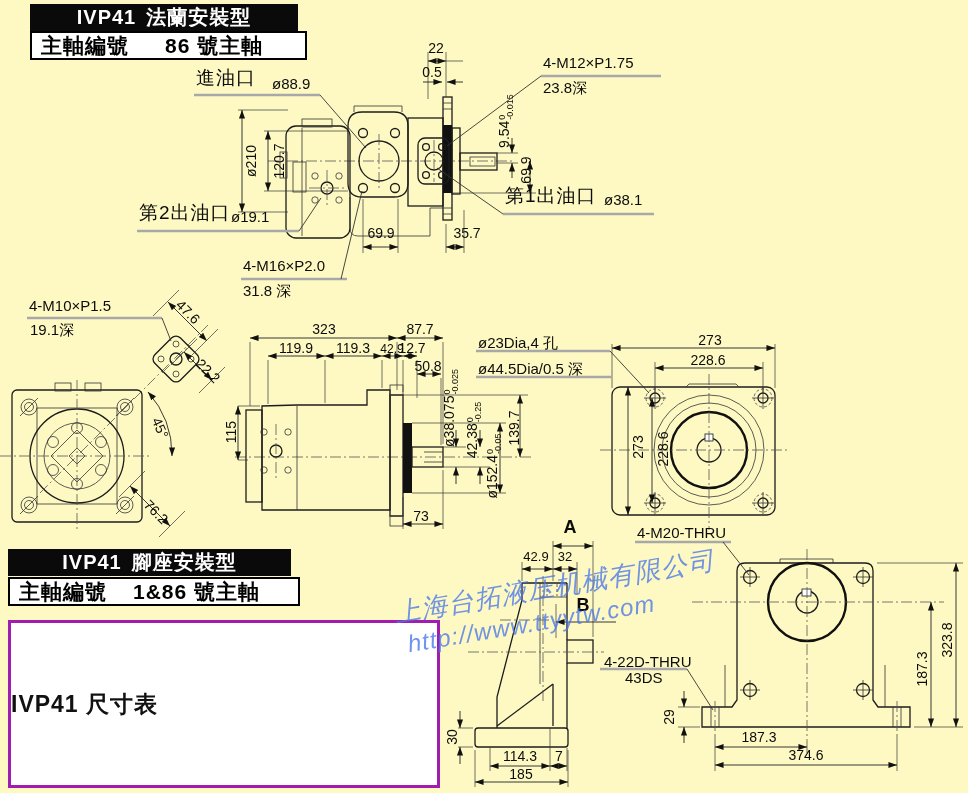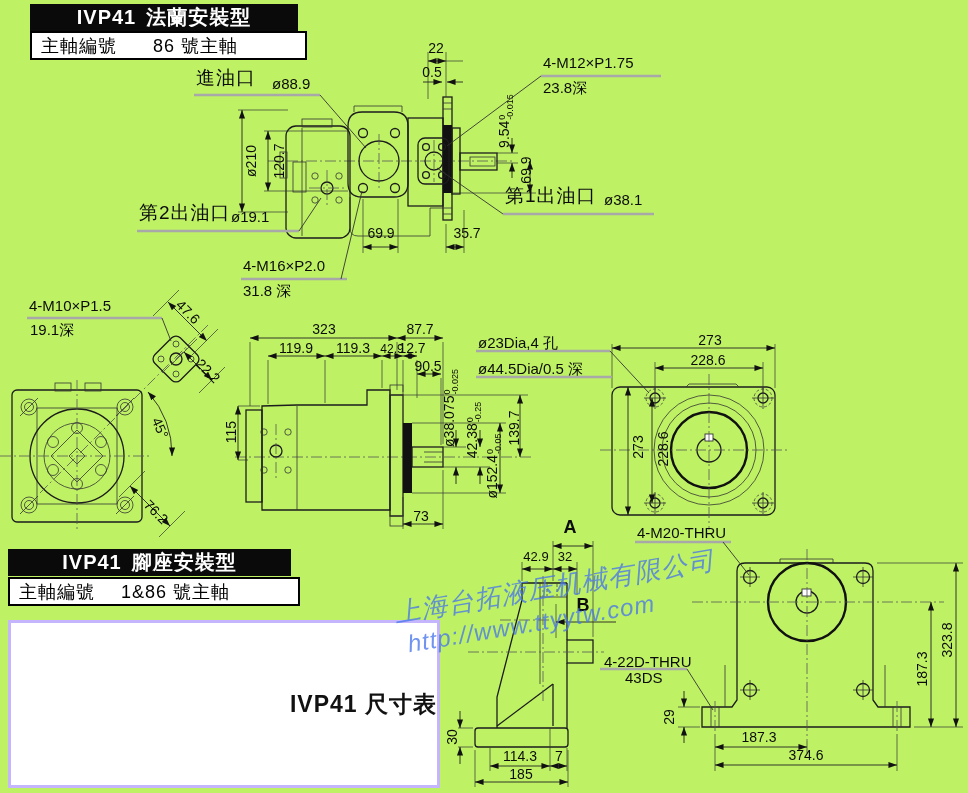--- a/index.html
+++ b/index.html
@@ -1,16 +1,16 @@
 <!DOCTYPE html>
 <html><head>
 <meta charset="utf-8">
 <style>
   html,body{margin:0;padding:0;background:#fff}
-  #page{position:relative;width:968px;height:793px;background:#bef264;overflow:hidden;
+  #page{position:relative;width:968px;height:793px;background:#fef9c3;overflow:hidden;
         font-family:"Liberation Sans",sans-serif;color:#111}
   svg{position:absolute;left:0;top:0}
   .ol{fill:none;stroke:#1c1c1c;stroke-width:1.3}
   .thin{fill:none;stroke:#333;stroke-width:0.8}
   .boldc{fill:none;stroke:#111;stroke-width:2.4}
   .blk{fill:#111;stroke:none}
   .cl{fill:none;stroke:#555;stroke-width:0.8;stroke-dasharray:11 3 2 3}
   .dsh{fill:none;stroke:#444;stroke-width:0.8;stroke-dasharray:3 2}
   .dim{fill:none;stroke:#222;stroke-width:0.9}
   .ext{fill:none;stroke:#333;stroke-width:0.7}
@@ -22,24 +22,24 @@
   .r90{transform:translate(-50%,-50%) rotate(-90deg)}
   .r45{transform:translate(-50%,-50%) rotate(45deg)}
   .r66{transform:translate(-50%,-50%) rotate(66deg)}
   .cjk{font-size:19px;font-weight:normal;letter-spacing:1px}
   .fs12{font-size:12px}.fs13{font-size:13px}.fs15{font-size:15px}.fs18{font-size:18px;font-weight:bold}
   .tol{display:inline-flex;flex-direction:column;font-size:9px;line-height:8px;
        vertical-align:4px;margin-left:1px;font-style:normal}
   .tol i{font-style:normal}
   .hdr-bar{position:absolute;height:27px;background:#0a0a0a;color:#fff;font-weight:bold;
            font-size:20px;display:flex;align-items:center;justify-content:center;gap:10px;letter-spacing:1px}
-  .hdr-sub{position:absolute;height:25px;background:#fff;border:2px solid #000;color:#000;font-weight:normal;
-           font-size:18px;display:flex;align-items:center;padding-left:9px;gap:36px;letter-spacing:1px}
+  .hdr-sub{position:absolute;height:25px;background:#fff;border:2px solid #000;color:#000;font-weight:bold;
+           font-size:21px;display:flex;align-items:center;padding-left:9px;gap:36px;letter-spacing:1px}
   table.dim-table{position:absolute;left:8px;top:620px;width:429px;height:168px;border-collapse:collapse;
-                  border:3px solid #c4b5fd;table-layout:fixed;background:#fff;text-align:right}
+                  border:3px solid #a21caf;table-layout:fixed;background:#fff;text-align:left}
   table.dim-table td{border:2px solid #000;padding:0}
   td.tt{font-size:23px;font-weight:bold;height:40px;letter-spacing:1px}
   td.hc{font-size:21px;font-weight:bold}
   td.vc{font-size:22px}
   .wm{position:absolute;left:397px;top:596px;transform:rotate(-9.5deg);transform-origin:0 50%;
       color:rgba(72,118,235,0.78);font-style:italic;pointer-events:none}
   .wm-l1{font-size:26px;letter-spacing:1px}
   .wm-l2{font-size:24px;margin-top:1px;margin-left:8px;letter-spacing:1px}
   .note{position:absolute;font-size:15px;font-weight:bold;letter-spacing:1px}
 </style>
@@ -433,21 +433,21 @@
 <div class="lb r45" style="left:208px;top:371px">22.2</div>
 <div class="lb r66" style="left:160px;top:428px">45°</div>
 <div class="lb r45" style="left:156px;top:512px">76.2</div>
 
 <div class="lb ctr" style="left:324px;top:329px">323</div>
 <div class="lb ctr" style="left:420px;top:329px">87.7</div>
 <div class="lb ctr" style="left:296px;top:348px">119.9</div>
 <div class="lb ctr" style="left:353px;top:348px">119.3</div>
 <div class="lb ctr fs12" style="left:392px;top:349px">42.9</div>
 <div class="lb ctr" style="left:412px;top:348px">12.7</div>
-<div class="lb ctr" style="left:428px;top:366px">90.5</div>
+<div class="lb ctr" style="left:428px;top:366px">50.8</div>
 <div class="lb r90" style="left:231px;top:432px">115</div>
 <div class="lb r90" style="left:450px;top:408px"><span>ø38.075</span><span class="tol">
         <i>0</i>
         <i>-0.025</i>
       </span></div>
 <div class="lb r90" style="left:473px;top:430px"><span>42.38</span><span class="tol">
         <i>0</i>
         <i>-0.25</i>
       </span></div>
 <div class="lb r90" style="left:493px;top:466px"><span>ø152.4</span><span class="tol">

